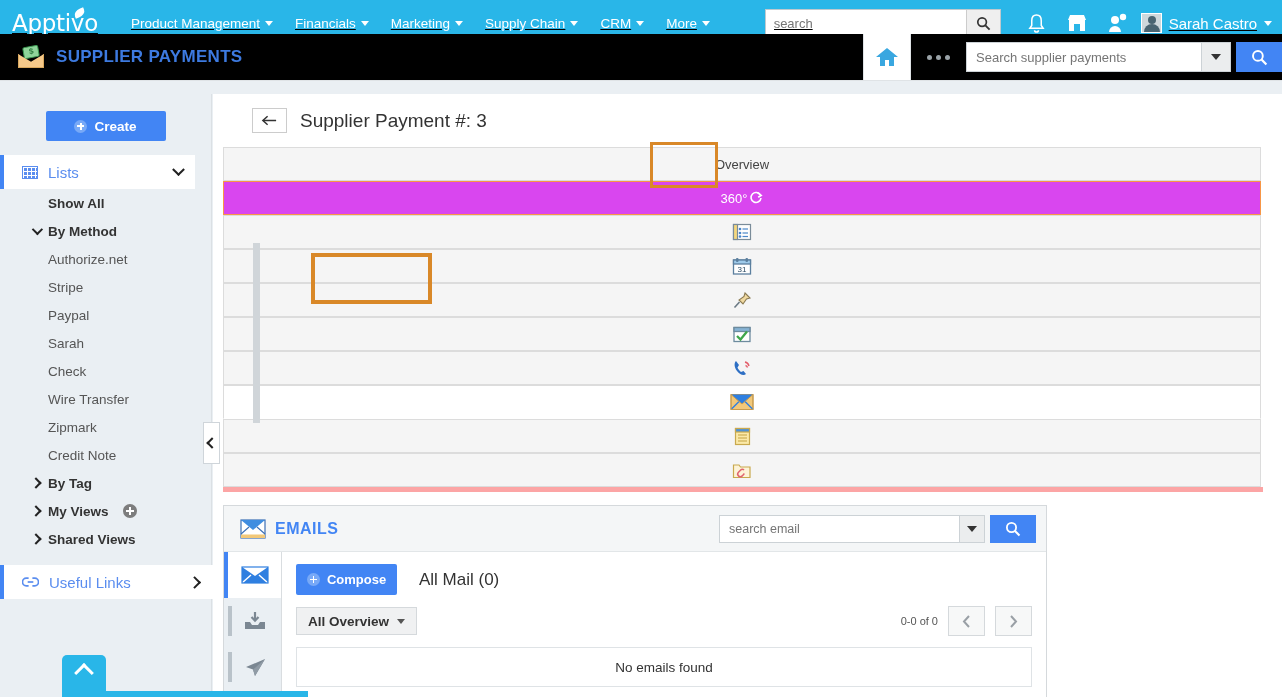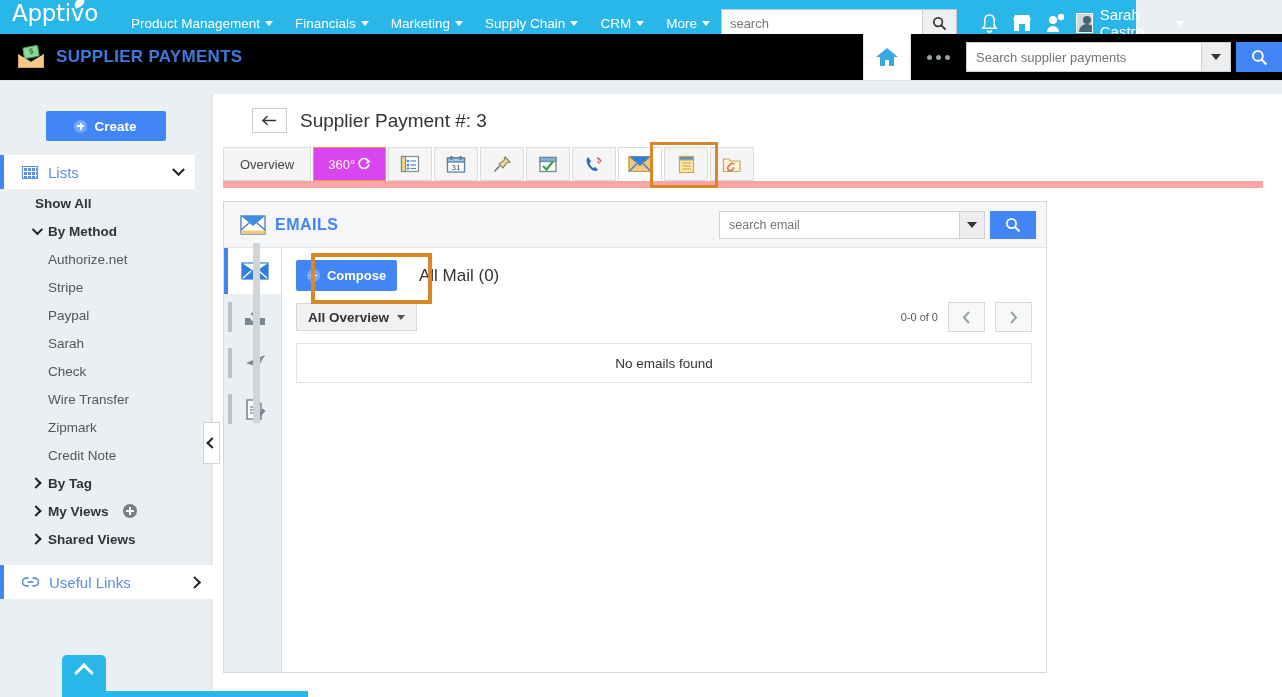--- a/index.html
+++ b/index.html
@@ -6,23 +6,23 @@
   html, body {
     width: 1282px; height: 697px;
     font-family: "Liberation Sans", sans-serif;
     background: #eaeff3;
     overflow: hidden;
   }
 
   
   #topnav {
     position: absolute; top: 0; left: 0;
-    width: 1136px; height: 46px;
+    width: 1282px; height: 46px;
     background: #29b6e8;
-    display: flex; 
+    display: flex; align-items: center; text-decoration: underline;
   }
   #logo {
     color: #fff; font-size: 23px; font-weight: 400;
     margin-left: 12px; margin-right: 22px;
     letter-spacing: -0.3px; position: relative;
     font-family: "DejaVu Sans", sans-serif;
   }
   #logo .leaf {
     position: absolute; width: 11px; height: 8px;
     background: #fff; border-radius: 70% 0 70% 0;
@@ -200,21 +200,21 @@
   .chev-r {
     width: 8px; height: 8px;
     border-right: 2.5px solid #222; border-bottom: 2.5px solid #222;
     transform: rotate(-45deg);
     display: inline-block;
   }
   .sb-item {
     height: 28px; display: flex; align-items: center;
     font-size: 13.5px; cursor: pointer;
   }
-  .sb-item.bold { font-weight: bold; color: #333; padding-left: 35px; }
+  .sb-item.bold { font-weight: bold; color: #333; padding-left: 48px; }
   .sb-item.group { font-weight: bold; color: #333; padding-left: 32px; gap: 8px; }
   .sb-item.leaf { color: #555; padding-left: 48px; }
   .chev-dn-sm {
     width: 8px; height: 8px;
     border-right: 2.5px solid #222; border-bottom: 2.5px solid #222;
     transform: rotate(45deg) translateY(-2px);
     display: inline-block;
   }
   .plus-gray {
     width: 14px; height: 14px; border-radius: 50%;
@@ -276,21 +276,21 @@
   #backbtn {
     width: 35px; height: 25px; border: 1px solid #ccc; background: #fff;
     display: flex; align-items: center; justify-content: center;
     cursor: pointer; font-size: 16px; color: #333;
   }
   #pagetitle {
     margin-left: 13px; font-size: 19px; color: #333;
   }
   #tabs {
     display: flex; margin: 14px 0 0 10px; position: relative;
-    border-bottom: 7px solid #fca5a5; width: 1040px;
+    border-bottom: 5px solid #fca5a5; width: 1040px; flex-direction: column;
   }
   .tab {
     height: 34px; border: 1px solid #dcdcdc; background: #f5f5f5;
     display: flex; align-items: center; justify-content: center;
     cursor: pointer; margin-right: 2px; min-width: 44px;
     font-size: 13px; color: #444;
   }
   .tab.first { padding: 0 16px; }
   .tab.active360 {
     background: #d946ef; color: #fff; font-size: 13px;

